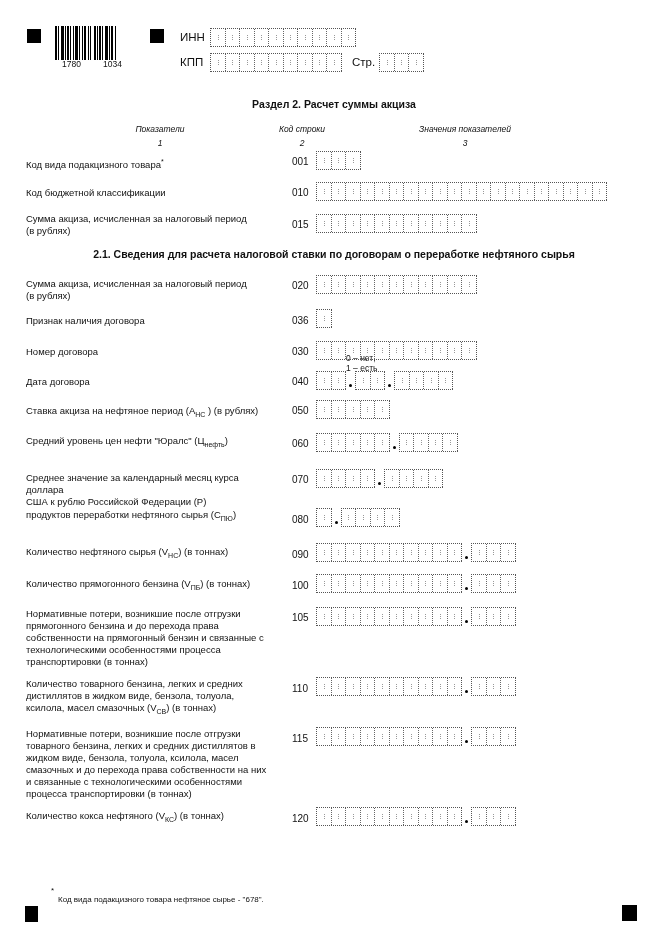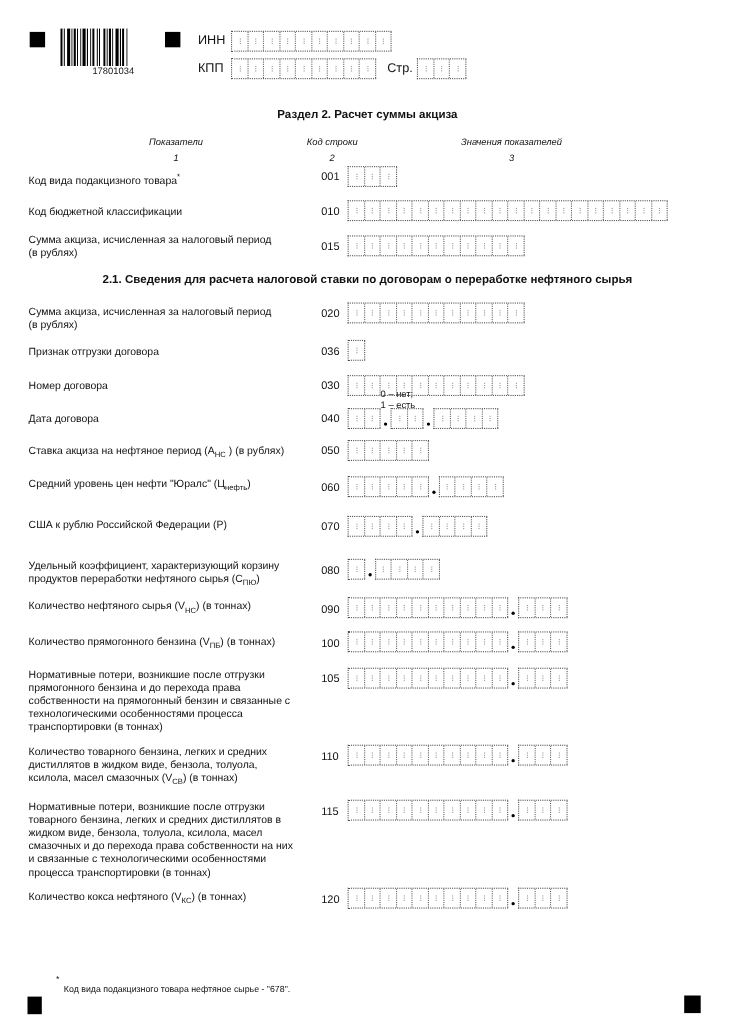--- a/index.html
+++ b/index.html
@@ -71,21 +71,21 @@
     <span style="width: 2px; background: rgb(255, 255, 255);"></span>
     <span style="width: 3px; background: rgb(0, 0, 0);"></span>
     <span style="width: 1px; background: rgb(255, 255, 255);"></span>
     <span style="width: 1px; background: rgb(0, 0, 0);"></span>
     <span style="width: 1px; background: rgb(255, 255, 255);"></span>
     <span style="width: 2px; background: rgb(0, 0, 0);"></span>
     <span style="width: 2px; background: rgb(255, 255, 255);"></span>
     <span style="width: 1px; background: rgb(0, 0, 0);"></span>
     <span style="width: 1px; background: rgb(255, 255, 255);"></span>
   </div>
-<span class="bc-num" style="left:84px;">1780</span>
+<span class="bc-num" style="left:62px;">1780</span>
 <span class="bc-num" style="left:103px;">1034</span>
 
 <span class="hdr-label" style="left:180px;top:31px;">ИНН</span>
 <div class="cells" style="left:210px;top:28px;">
     <div class="c"></div>
     <div class="c"></div>
     <div class="c"></div>
     <div class="c"></div>
     <div class="c"></div>
     <div class="c"></div>
@@ -196,21 +196,21 @@
     <div class="c"></div>
     <div class="c"></div>
     <div class="c"></div>
     <div class="c"></div>
     <div class="c"></div>
     <div class="c"></div>
     <div class="c"></div>
     <div class="c"></div>
   </div>
 
-<div class="row-label" style="top:315px;">Признак отгрузки договора</div>
+<div class="row-label" style="top:315px;">Признак наличия договора</div>
 <span class="code" style="top:315px;">036</span>
 <div class="cells" style="left:316px;top:309px;">
     <div class="c"></div>
   </div>
 <div class="hint" style="left:346px;top:308px;margin-top:45px;">
   <div>0 – нет;</div>
   <div>1 – есть</div>
 </div>
 
 <div class="row-label" style="top:346px;">Номер договора</div>
@@ -277,41 +277,41 @@
     <div class="dot"></div>
     <div class="cells">
       <div class="c"></div>
       <div class="c"></div>
       <div class="c"></div>
       <div class="c"></div>
     </div>
   </div>
 
 <div class="row-label" style="top:472px;">
+  <div>Среднее значение за календарный месяц курса доллара</div>
   <div>США к рублю Российской Федерации (Р)</div>
 </div>
 <span class="code" style="top:474px;">070</span>
 <div class="grp" style="left:316px;top:469px;">
     <div class="cells">
       <div class="c"></div>
       <div class="c"></div>
       <div class="c"></div>
       <div class="c"></div>
     </div>
     <div class="dot"></div>
     <div class="cells">
       <div class="c"></div>
       <div class="c"></div>
       <div class="c"></div>
       <div class="c"></div>
     </div>
   </div>
 
 <div class="row-label" style="top:509px;">
-  <div>Удельный коэффициент, характеризующий корзину</div>
   <div><span>продуктов переработки нефтяного сырья (С</span><sub>ПЮ</sub><span>)</span></div>
 </div>
 <span class="code" style="top:514px;">080</span>
 <div class="grp" style="left:316px;top:508px;">
     <div class="cells">
       <div class="c"></div>
     </div>
     <div class="dot"></div>
     <div class="cells">
       <div class="c"></div>

